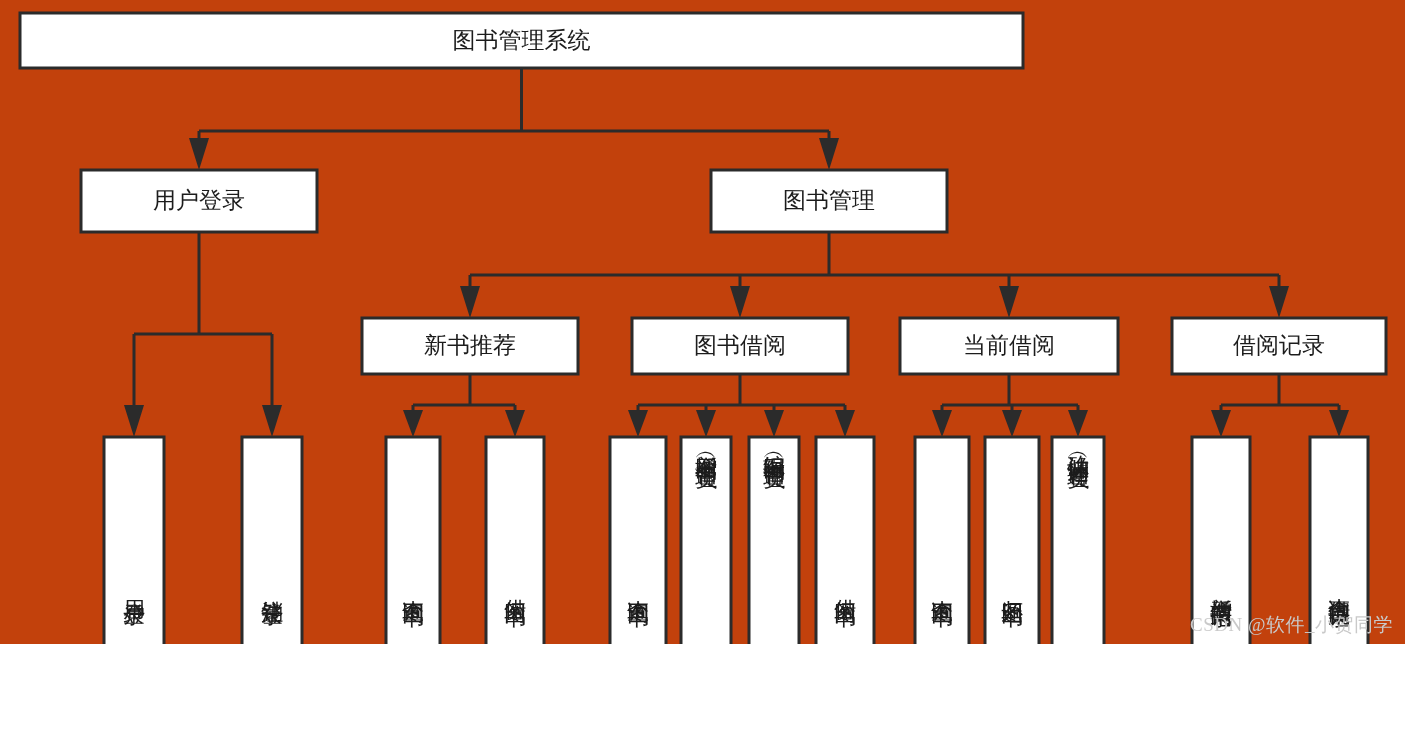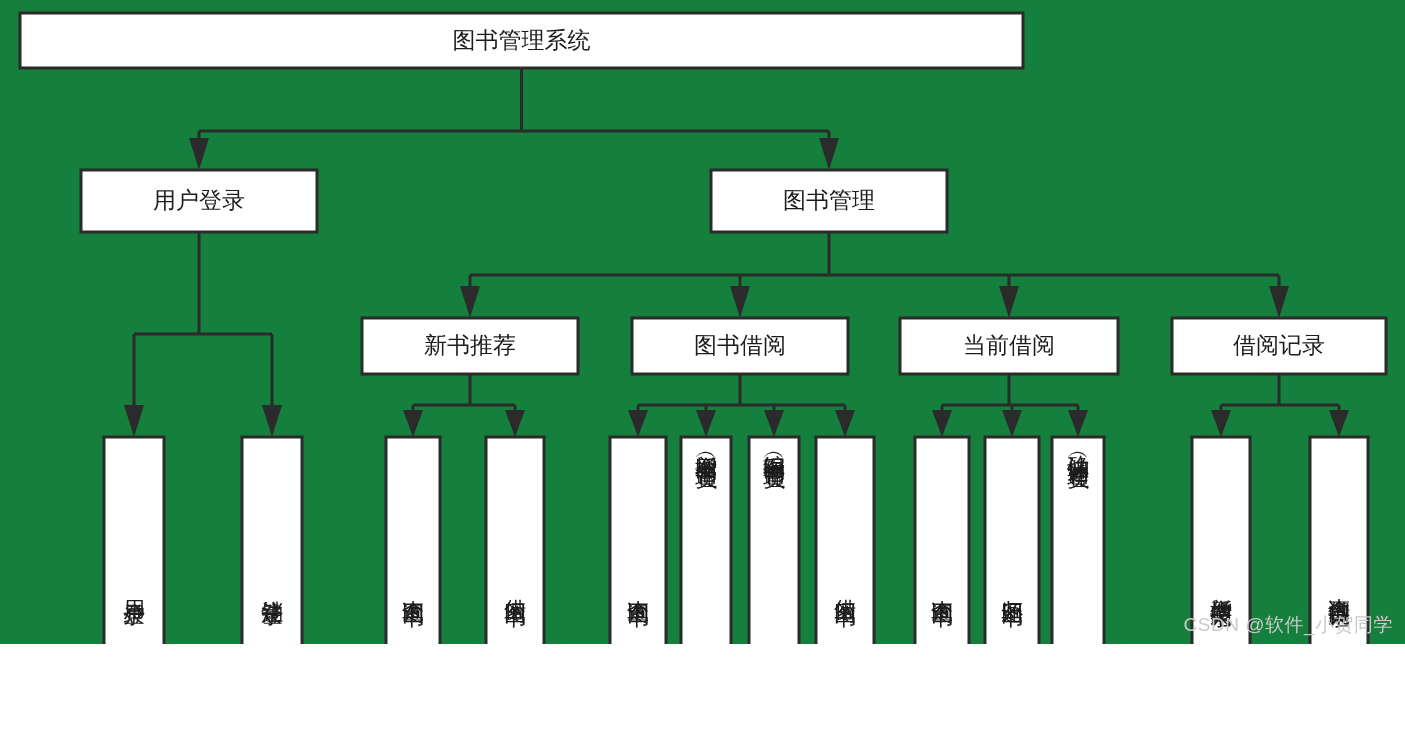--- a/index.html
+++ b/index.html
@@ -7,21 +7,21 @@
     padding: 0;
     background: #ffffff;
   }
   body {
     font-family: "Liberation Sans", "DejaVu Sans", sans-serif;
   }
   #diagram-root {
     position: relative;
     width: 1405px;
     height: 644px;
-    background: #15803d;
+    background: #c2410c;
     overflow: hidden;
   }
   svg#flow {
     position: absolute;
     left: 0;
     top: 0;
     width: 1405px;
     height: 747px;
     display: block;
   }
@@ -59,21 +59,21 @@
     line-height: 1.12;
     letter-spacing: 2px;
     color: #1c1c1c;
     white-space: nowrap;
     pointer-events: none;
   }
   .watermark {
     position: absolute;
     right: 12px;
     bottom: 6px;
-    font-family: Liberation Sans, sans-serif;
+    font-family: Liberation Serif, serif;
     font-size: 19px;
     color: #c9c9c9;
     letter-spacing: 0.5px;
     white-space: nowrap;
     user-select: none;
   }
 </style>
 </head>
 <body>
 

